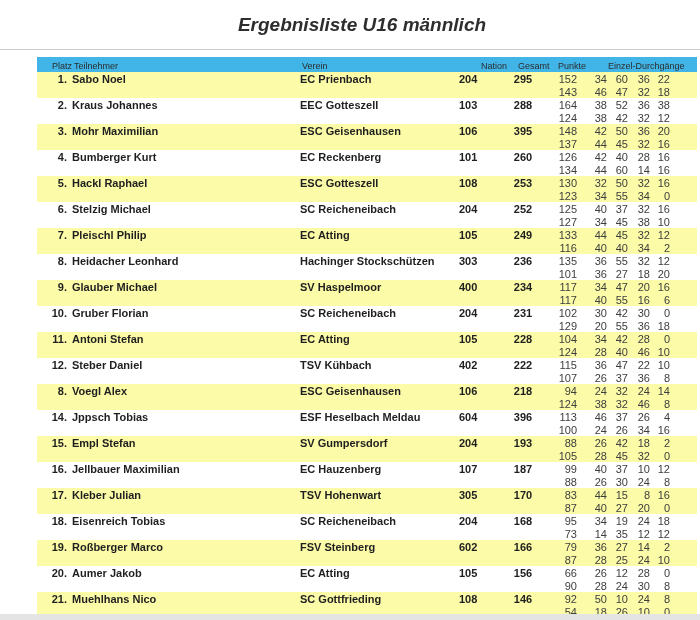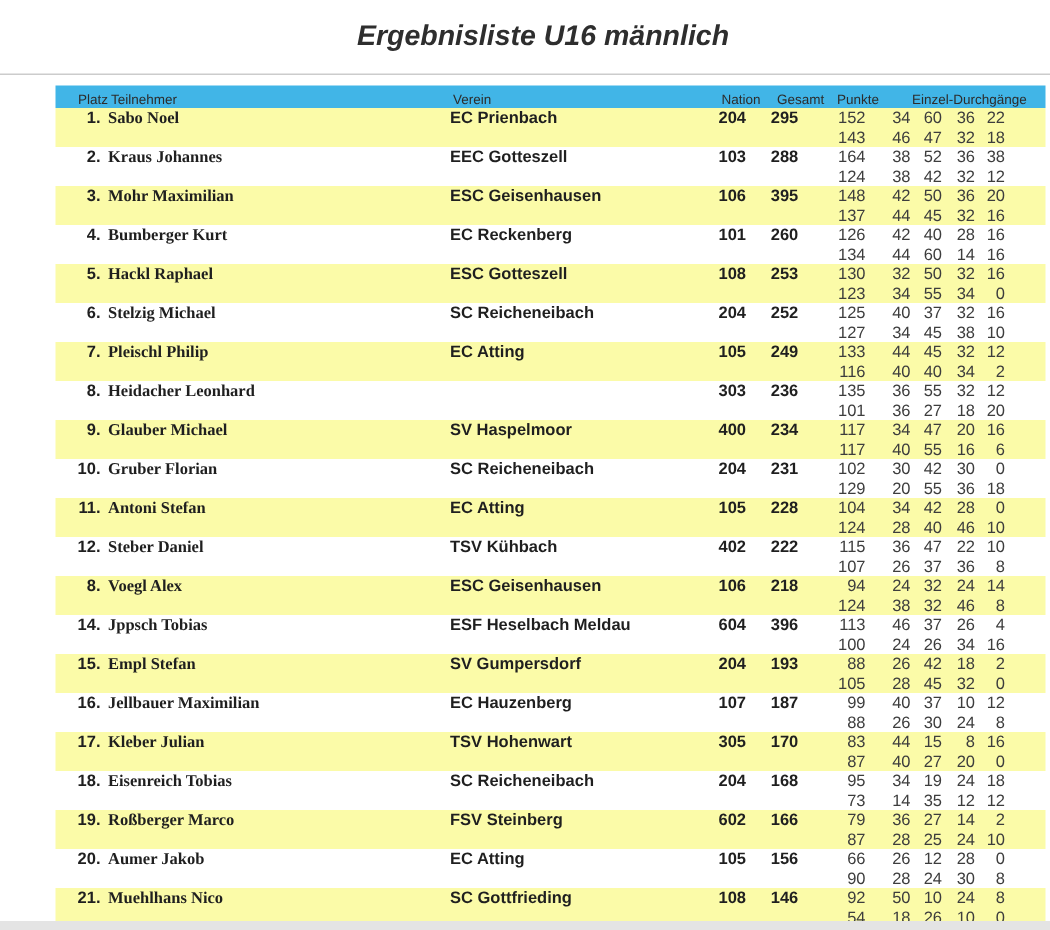--- a/index.html
+++ b/index.html
@@ -73,23 +73,23 @@
     font-size: 11px;
     line-height: 13px;
     white-space: nowrap;
     color: #3d3d3d;
   }
   .bold {
     font-weight: bold;
     color: #1f1f1f;
   }
   .platz  { left: 0;   width: 30px; text-align: right; top: 1px; }
-  .name   { left: 35px;  top: 1px; font-family: Liberation Serif, serif; }
+  .name   { left: 35px;  top: 1px; }
   .verein { left: 263px; top: 1px; }
-  .nation { left: 442px; top: 1px; }
+  .nation { left: 422px; top: 1px; }
   .gesamt { left: 470px; width: 32px; text-align: center; top: 1px; }
   .num    { text-align: right; }
   .punkte { left: 510px; width: 30px; }
   .r1 { left: 546px; width: 24px; }
   .r2 { left: 567px; width: 24px; }
   .r3 { left: 589px; width: 24px; }
   .r4 { left: 609px; width: 24px; }
   .l1 { top: 1px; }
   .l2 { top: 14px; }
 
@@ -236,20 +236,21 @@
     <span class="c num r4 l1">12</span>
     <span class="c num punkte l2">116</span>
     <span class="c num r1 l2">40</span>
     <span class="c num r2 l2">40</span>
     <span class="c num r3 l2">34</span>
     <span class="c num r4 l2">2</span>
   </div>
         <div class="band">
     <span class="c bold platz">8.</span>
     <span class="c bold name">Heidacher Leonhard</span>
+    <span class="c bold verein">Hachinger Stockschützen</span>
     <span class="c bold nation">303</span>
     <span class="c bold gesamt">236</span>
     <span class="c num punkte l1">135</span>
     <span class="c num r1 l1">36</span>
     <span class="c num r2 l1">55</span>
     <span class="c num r3 l1">32</span>
     <span class="c num r4 l1">12</span>
     <span class="c num punkte l2">101</span>
     <span class="c num r1 l2">36</span>
     <span class="c num r2 l2">27</span>

